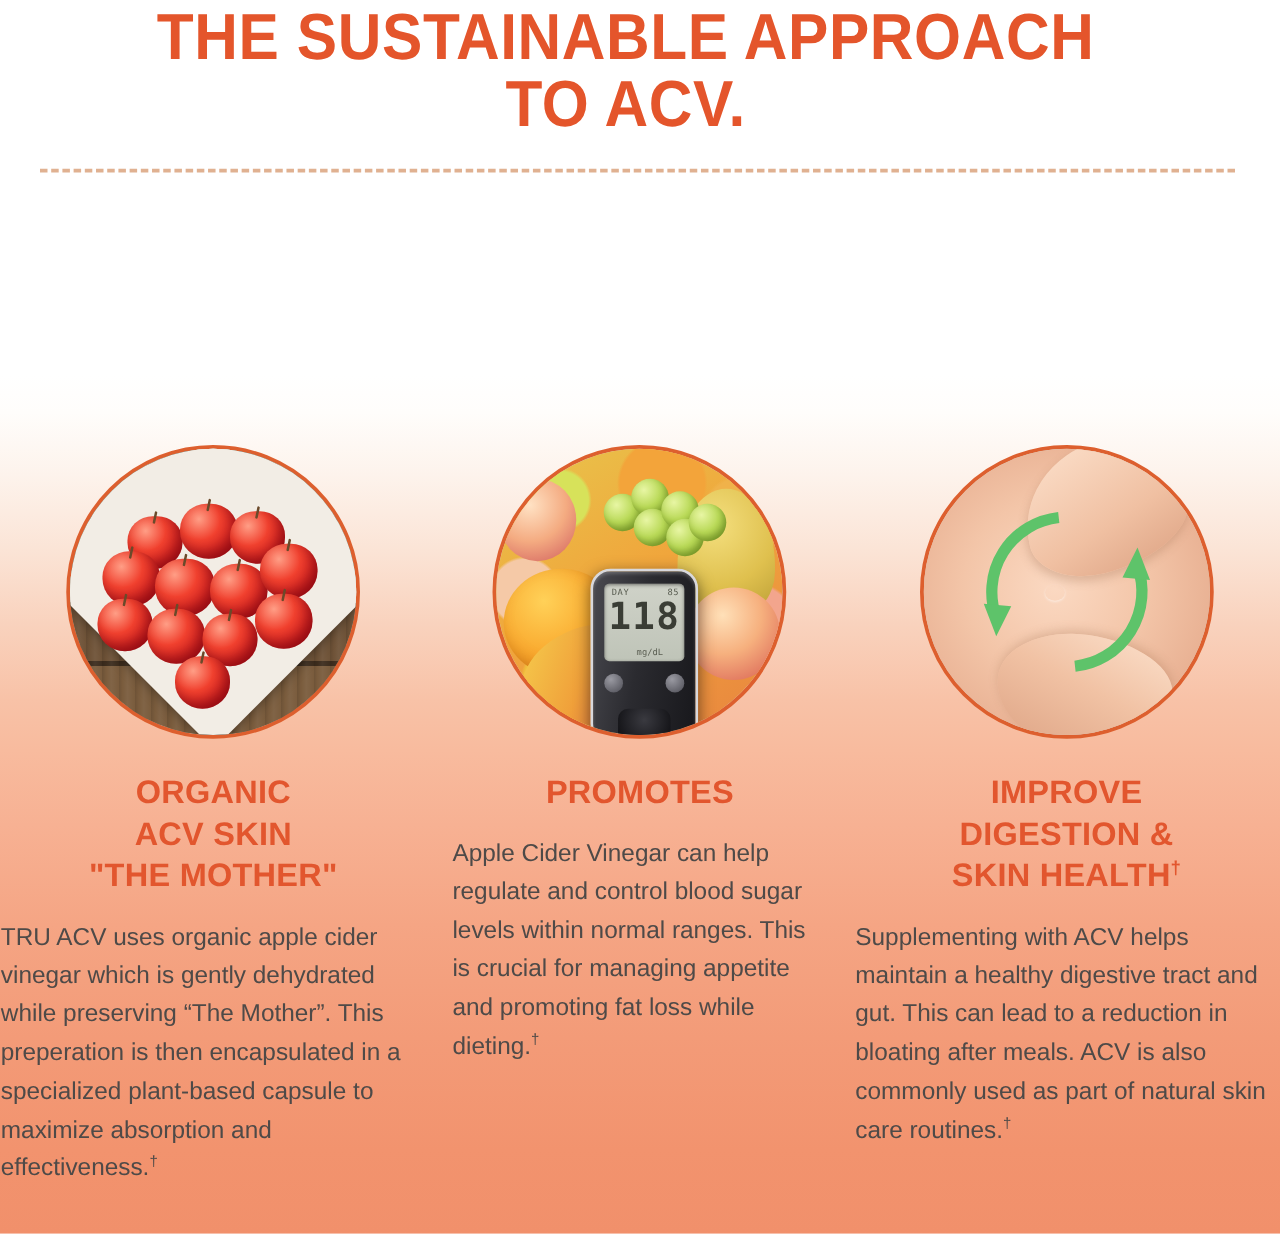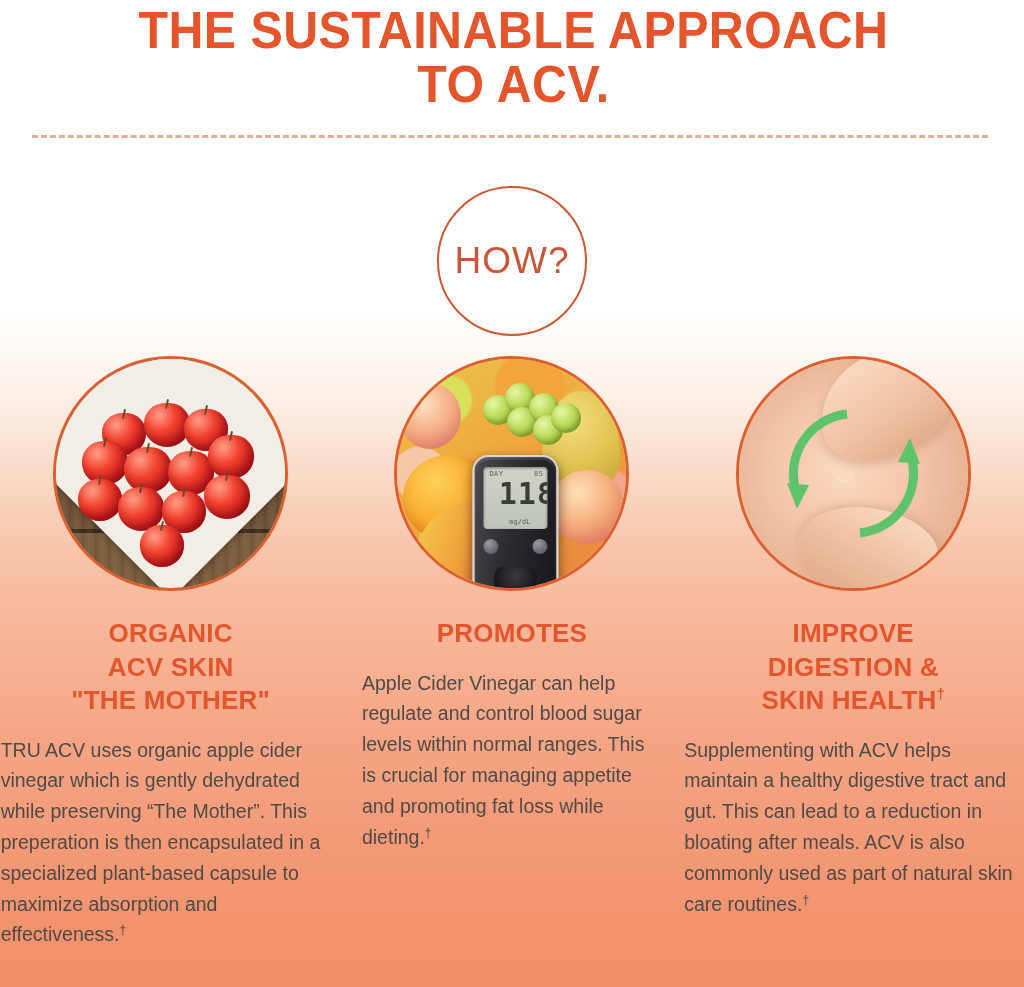--- a/index.html
+++ b/index.html
@@ -32,21 +32,21 @@
         #f5a584 740px,
         #f39b78 830px,
         #f2936e 920px,
         #f1906b 987px);
   }
 
   
   .title-block {
     position: absolute;
     top: 0px;
-    left: 13px;
+    left: 0;
     width: 1001px;
     text-align: center;
     padding-top: 4px;
   }
   .title-line {
     color: #e4552b;
     font-family: "Liberation Sans Narrow", "Liberation Sans", sans-serif;
     font-weight: bold;
     letter-spacing: 0.5px;
     line-height: 1.03;
@@ -286,21 +286,21 @@
     display: flex;
     justify-content: space-between;
     font-family: "DejaVu Sans Mono", monospace;
     font-size: 7px;
     color: #5a5e52;
     letter-spacing: 0.5px;
   }
   .meter-value {
     position: absolute;
     top: 11px;
-    left: 12px;
+    left: 0;
     width: 100%;
     text-align: center;
     font-family: "DejaVu Sans Mono", monospace;
     font-weight: bold;
     font-size: 30px;
     line-height: 32px;
     color: #3a3d35;
     letter-spacing: 1px;
   }
   .meter-unit {
@@ -413,23 +413,20 @@
 
 <div class="page">
 
   <div class="title-block">
     <div class="title-line l1">THE SUSTAINABLE APPROACH</div>
     <div class="title-line l2">TO ACV.</div>
   </div>
 
   <div class="divider"></div>
 
-  <div class="how-circle">
-    <span class="how-text">HOW?</span>
-  </div>
 
   <div class="columns">
 
     <div class="column col-1">
       <div class="photo">
         <div class="wood"></div>
         <div class="heart-bowl"></div>
         <div class="apples">
           <div class="apple" style="left:46px;top:54px;width:44px;height:42px;"></div>
           <div class="apple" style="left:88px;top:44px;width:46px;height:44px;"></div>

